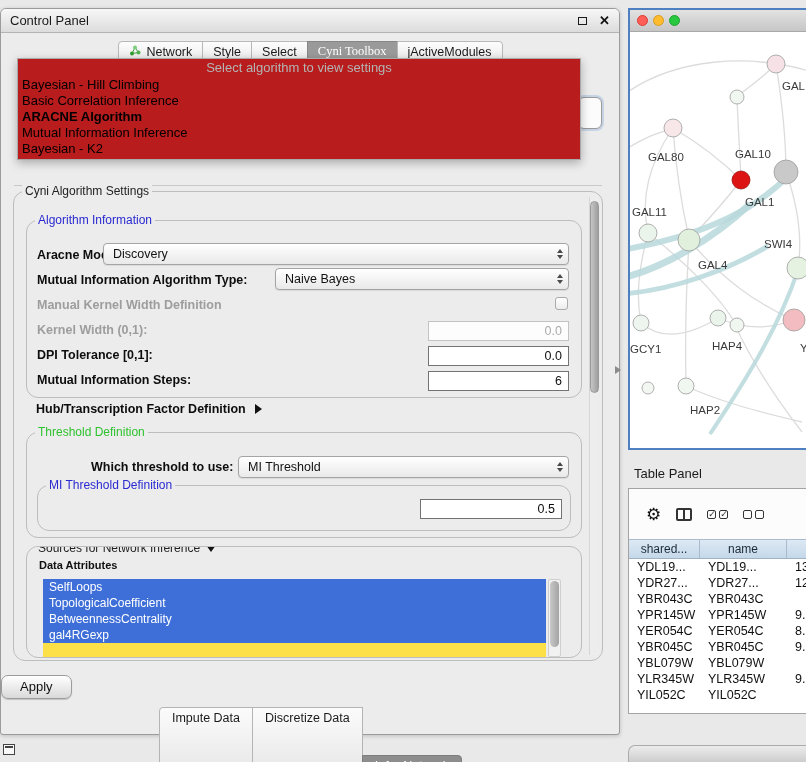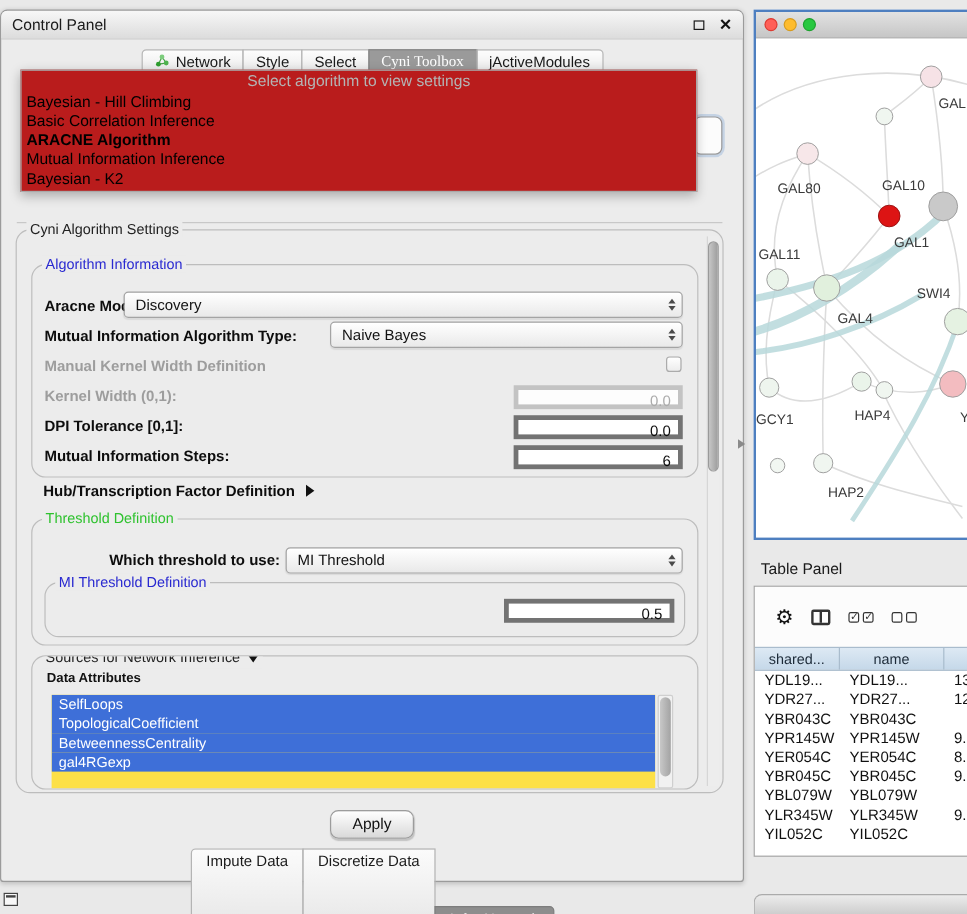--- a/index.html
+++ b/index.html
@@ -52,21 +52,21 @@
   .lbl.dis { color:#9d9d9d; }
 
   .combo { position:absolute; height:22px; border:1px solid #a4a4a4; border-radius:4px;
            background:linear-gradient(#ffffff,#e9e9e9); box-shadow:inset 0 1px 0 #fff,0 1px 1px rgba(0,0,0,.08);
            font-size:12.5px; line-height:20px; padding:0 22px 0 9px; color:#111; }
   .combo .arrows { position:absolute; right:5px; top:0; bottom:0; display:flex; flex-direction:column;
                    justify-content:center; align-items:center; }
   .arr-up { width:0; height:0; border:3.5px solid transparent; border-bottom:4.5px solid #4a4a4a; margin-bottom:2px; }
   .arr-dn { width:0; height:0; border:3.5px solid transparent; border-top:4.5px solid #4a4a4a; }
 
-  .tfield { position:absolute; height:20px; border:4px solid #737373; background:#fff; font-size:12.5px;
+  .tfield { position:absolute; height:20px; border:1px solid #737373; background:#fff; font-size:12.5px;
             line-height:18px; text-align:right; padding:0 6px; color:#0d0d0d; }
   .tfield.dis { color:#ababab; border-color:#c3c3c3; background:#fdfdfd; }
   .checkbox { position:absolute; width:13px; height:13px; border:1px solid #ababab; border-radius:3px;
               background:linear-gradient(#fff,#ececec); }
 
   .hub-row { position:absolute; left:22px; top:210px; font-size:12.5px; font-weight:bold; color:#0d0d0d;
              display:flex; align-items:center; gap:9px; }
   .tri-right { width:0; height:0; border:5px solid transparent; border-left:7px solid #111; }
   .tri-down  { width:0; height:0; border:5px solid transparent; border-top:7px solid #111; margin-left:6px; margin-top:6px; }
 
@@ -77,21 +77,21 @@
   .attr-scroll { position:absolute; left:521px; top:32px; width:13px; height:78px; background:#f1f1f1;
                  border:1px solid #cfcfcf; border-radius:2px; }
   .attr-scroll .thumb { position:absolute; left:1px; right:1px; top:1px; height:66px;
                         background:linear-gradient(90deg,#c8c8c8,#a3a3a3); border-radius:5px; }
 
   .set-scroll { position:absolute; right:3px; top:5px; width:10px; height:458px; background:#ededed;
                 border-left:1px solid #d6d6d6; }
   .set-scroll .thumb { position:absolute; left:0; right:0; top:4px; height:192px;
                        background:linear-gradient(90deg,#c6c6c6,#9e9e9e); border:1px solid #9a9a9a; border-radius:5px; }
 
-  .apply-row { position:absolute; left:0; right:0; top:666px; text-align:center; }
+  .apply-row { position:absolute; left:0; right:0; top:666px; }
   .apply-btn { display:inline-block; padding:3px 18px 4px; font-size:13px; color:#111; cursor:default;
                background:linear-gradient(#ffffff,#d9d9d9); border:1px solid #9c9c9c; border-radius:7px;
                box-shadow:0 1px 1px rgba(0,0,0,.18); }
 
   .bottom-tabs { position:absolute; left:0; right:0; top:698px; display:flex; justify-content:center; }
   .btab { padding:3px 12px; font-size:12.5px; color:#1a1a1a; background:linear-gradient(#fbfbfb,#e6e6e6);
           border:1px solid #b4b4b4; margin-right:-1px; }
   .btab:first-child{ border-radius:4px 0 0 4px; } .btab:last-child{ border-radius:0 4px 4px 0;margin-top:48px; }
   .btab.active { background:#8d8d8d; color:#fff; border-color:#7d7d7d; }
 

